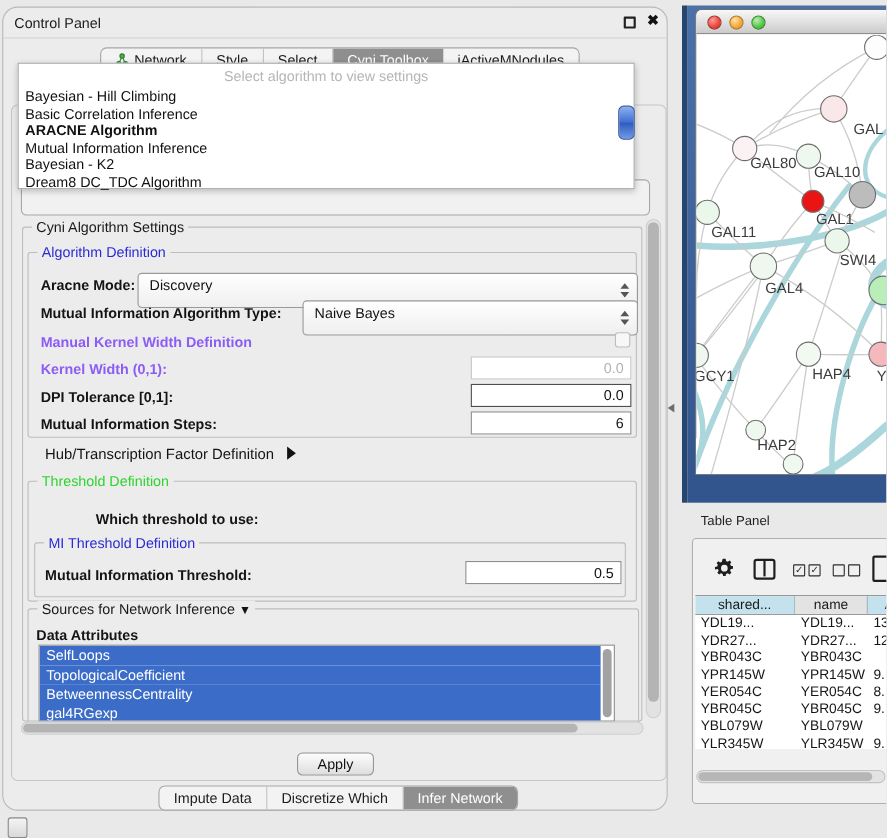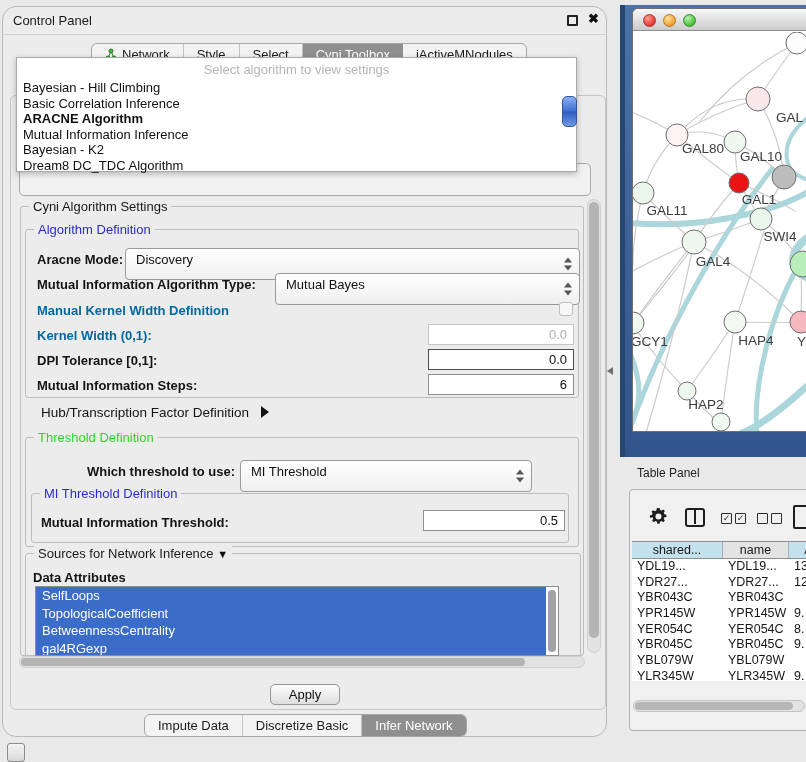--- a/index.html
+++ b/index.html
@@ -53,21 +53,21 @@
   .hsb-thumb { position:absolute; left:1px; top:1px; width:504px; height:8px;
                background:#b4b4b4; border-radius:5px; }
 
   .group { position:absolute; border:1px solid #bdbdbd; border-radius:3px; }
   .legend { position:absolute; top:-8px; left:8px; background:#ececec; padding:0 4px;
             font-size:13px; color:#1a1a1a; white-space:nowrap; }
   .legend.blue { color:#2b2bd6; }
   .legend.green { color:#2fd42f; }
 
   .lbl { position:absolute; font-size:13px; color:#141414; font-weight:bold; white-space:nowrap; }
-  .lbl.gray { color:#0369a1; }
+  .lbl.gray { color:#8b5cf6; }
   .plain { font-weight:normal; font-size:13.5px; }
 
   .combo { position:absolute; background:linear-gradient(#ffffff,#efefef); border:1px solid #9a9a9a;
            border-radius:4px; font-size:13px; color:#111; padding:3px 0 0 10px; height:32px; }
   .stepper { position:absolute; right:6px; top:50%; transform:translateY(-50%); width:9px; height:13px; }
   .stepper i { position:absolute; left:0; width:0; height:0;
                border-left:4.5px solid transparent; border-right:4.5px solid transparent; }
   .stepper i.up { top:0; border-bottom:5px solid #555; }
   .stepper i.dn { bottom:0; border-top:5px solid #555; }
 
@@ -193,21 +193,21 @@
       <div class="combo" style="left:109px; top:51px; width:455px;">
         <span>Discovery</span>
         <span class="stepper">
             <i class="up"></i>
             <i class="dn"></i>
           </span>
       </div>
 
       <span class="lbl" style="left:21px; top:80px;">Mutual Information Algorithm Type:</span>
       <div class="combo" style="left:259px; top:76px; width:305px;">
-        <span>Mutual Bayes</span>
+        <span>Naive Bayes</span>
         <span class="stepper">
             <i class="up"></i>
             <i class="dn"></i>
           </span>
       </div>
 
       <span class="lbl gray" style="left:21px; top:106px;">Manual Kernel Width Definition</span>
       <span class="checkbox" style="left:543px; top:105px;"></span>
 
       <span class="lbl gray" style="left:21px; top:131px;">Kernel Width (0,1):</span>
@@ -222,27 +222,20 @@
       <span class="lbl plain" style="left:25px; top:208px;">
         <span>Hub/Transcription Factor Definition</span>
         <span class="tri-right" style="margin-left:8px; position:relative; top:1px;"></span>
       </span>
 
       <div class="group" style="left:9px; top:240px; width:554px; height:110px;">
         <span class="legend green">Threshold Definition</span>
       </div>
 
       <span class="lbl" style="left:71px; top:267px;">Which threshold to use:</span>
-      <div class="combo" style="left:224px; top:263px; width:292px;">
-        <span>MI Threshold</span>
-        <span class="stepper">
-            <i class="up"></i>
-            <i class="dn"></i>
-          </span>
-      </div>
 
       <div class="group" style="left:15px; top:296px; width:538px; height:50px;">
         <span class="legend blue">MI Threshold Definition</span>
       </div>
       <span class="lbl" style="left:25px; top:318px;">Mutual Information Threshold:</span>
       <input class="numfield" style="left: 407px; top: 313px; width: 142px; color: rgb(17, 17, 17); border: 1px solid rgb(143, 143, 143);" readonly="" value="0.5">
 
       <div class="group" style="left:9px; top:356px; width:556px; height:110px;">
         <span class="legend">
           <span>Sources for Network Inference</span>
@@ -266,21 +259,21 @@
         <div class="vsb-thumb"></div>
       </div>
     <div class="abs hsb">
         <div class="hsb-thumb"></div>
       </div>
 
     <div class="abs apply-btn">Apply</div>
 
     <div class="tabbar" style="left:141px; top:707px;" id="cp-bottom-tabs">
         <div class="tab">Impute Data</div>
-        <div class="tab">Discretize Basic</div>
+        <div class="tab">Discretize Which</div>
         <div class="tab selected">Infer Network</div>
       </div>
   </div>
 
   <div class="abs popup">
     <div class="popup-ph">Select algorithm to view settings</div>
     <div id="popup-items">
         <div class="popup-item">Bayesian - Hill Climbing</div>
         <div class="popup-item">Basic Correlation Inference</div>
         <div class="popup-item bold">ARACNE Algorithm</div>

